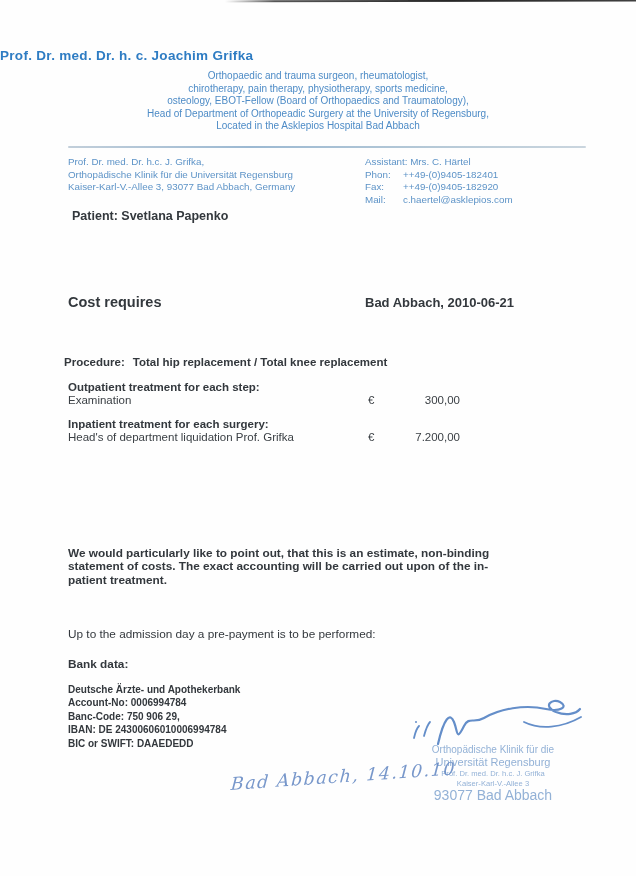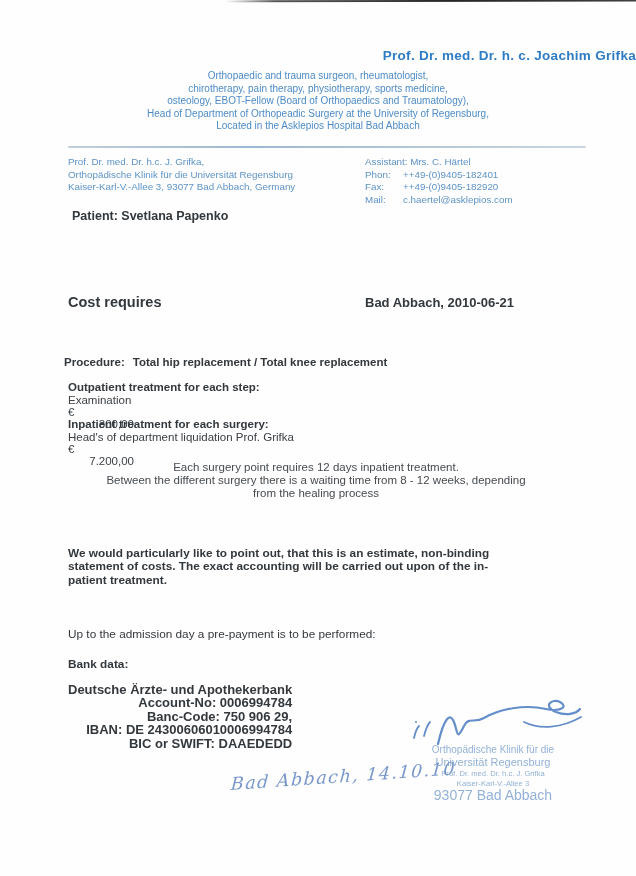--- a/index.html
+++ b/index.html
@@ -15,21 +15,21 @@
   .abs{position:absolute;}
   
   .scan-line{
     top:0;left:225px;right:0;height:2px;
     background:linear-gradient(to right, rgba(60,60,60,0), rgba(45,45,45,.8) 12%, rgba(15,15,15,.9) 55%, rgba(30,30,30,.85));
     transform:rotate(-0.12deg);
   }
   
   .hdr-title{
     top:48px;left:0;width:100%;
-    text-align:right;
+    text-align:left;
     font-size:13.5px;font-weight:bold;
     color:#2e7cc3;letter-spacing:.3px;
   }
   .hdr-sub{
     top:70px;left:0;width:100%;
     text-align:center;
     font-size:10px;line-height:12.6px;
     color:#4d8bc6;
   }
   .rule{
@@ -53,41 +53,41 @@
     font-size:12.5px;font-weight:bold;color:#33383d;
   }
   
   .cost-title{top:294px;left:68px;font-size:14.5px;font-weight:bold;color:#33383d;}
   .cost-date{top:295px;left:365px;font-size:13px;font-weight:bold;color:#33383d;text-align:center;}
   
   .procedure{top:356px;left:64px;font-size:11.5px;font-weight:bold;color:#33383d;}
   .procedure .gap{display:inline-block;width:8px;}
   
   .sec-h{left:68px;font-size:11.5px;font-weight:bold;color:#33383d;}
-  .sec-row{left:68px;width:392px;display:flex;font-size:11.5px;color:#3b4045;flex-direction:column;}
+  .sec-row{left:68px;width:392px;display:flex;font-size:11.5px;color:#3b4045;}
   .sec-row .item{flex:1;}
   .sec-row .cur{width:26px;}
   .sec-row .amt{width:66px;text-align:right;}
   .oh{top:381px;} .or{top:394px;}
   .ih{top:418px;} .ir{top:431px;}
   
   .note{
     top:461px;left:30px;width:572px;
     text-align:center;font-size:11.5px;line-height:13.2px;color:#464b50;
   }
   
   .disclaimer{
     top:547px;left:68px;width:520px;
     font-size:11.8px;font-weight:bold;line-height:13.4px;color:#33383d;
   }
   .prepay{top:627px;left:68px;font-size:11.8px;font-weight:normal;color:#33383d;}
   .bank-h{top:657px;left:68px;font-size:11.8px;font-weight:bold;color:#33383d;}
   .bank-lines{
     top:683px;left:68px;
-    font-size:13px;font-weight:bold;line-height:13.4px;color:#33383d;text-align:right;
+    font-size:10px;font-weight:bold;line-height:13.4px;color:#33383d;
   }
   
   .sig-svg{top:698px;left:406px;}
   .stamp{
     top:744px;left:393px;width:200px;
     text-align:center;color:#8aabd3;
     filter:blur(.35px);opacity:.92;
   }
   .stamp .s1{font-size:10px;line-height:12px;}
   .stamp .s2{font-size:11px;line-height:13px;}
@@ -161,25 +161,20 @@
     <span class="amt">300,00</span>
   </div>
 
   <div class="abs sec-h ih">Inpatient treatment for each surgery:</div>
   <div class="abs sec-row ir">
     <span class="item">Head's of department liquidation Prof. Grifka</span>
     <span class="cur">€</span>
     <span class="amt">7.200,00</span>
   </div>
 
-  <div class="abs note">
-    <div>Each surgery point requires 12 days inpatient treatment.</div>
-    <div>Between the different surgery there is a waiting time from 8 - 12 weeks, depending</div>
-    <div>from the healing process</div>
-  </div>
 
   <div class="abs disclaimer">
     <div>We would particularly like to point out, that this is an estimate, non-binding</div>
     <div>statement of costs. The exact accounting will be carried out upon of the in-</div>
     <div>patient treatment.</div>
   </div>
 
   <div class="abs prepay">Up to the admission day a pre-payment is to be performed:</div>
 
   <div class="abs bank-h">Bank data:</div>

